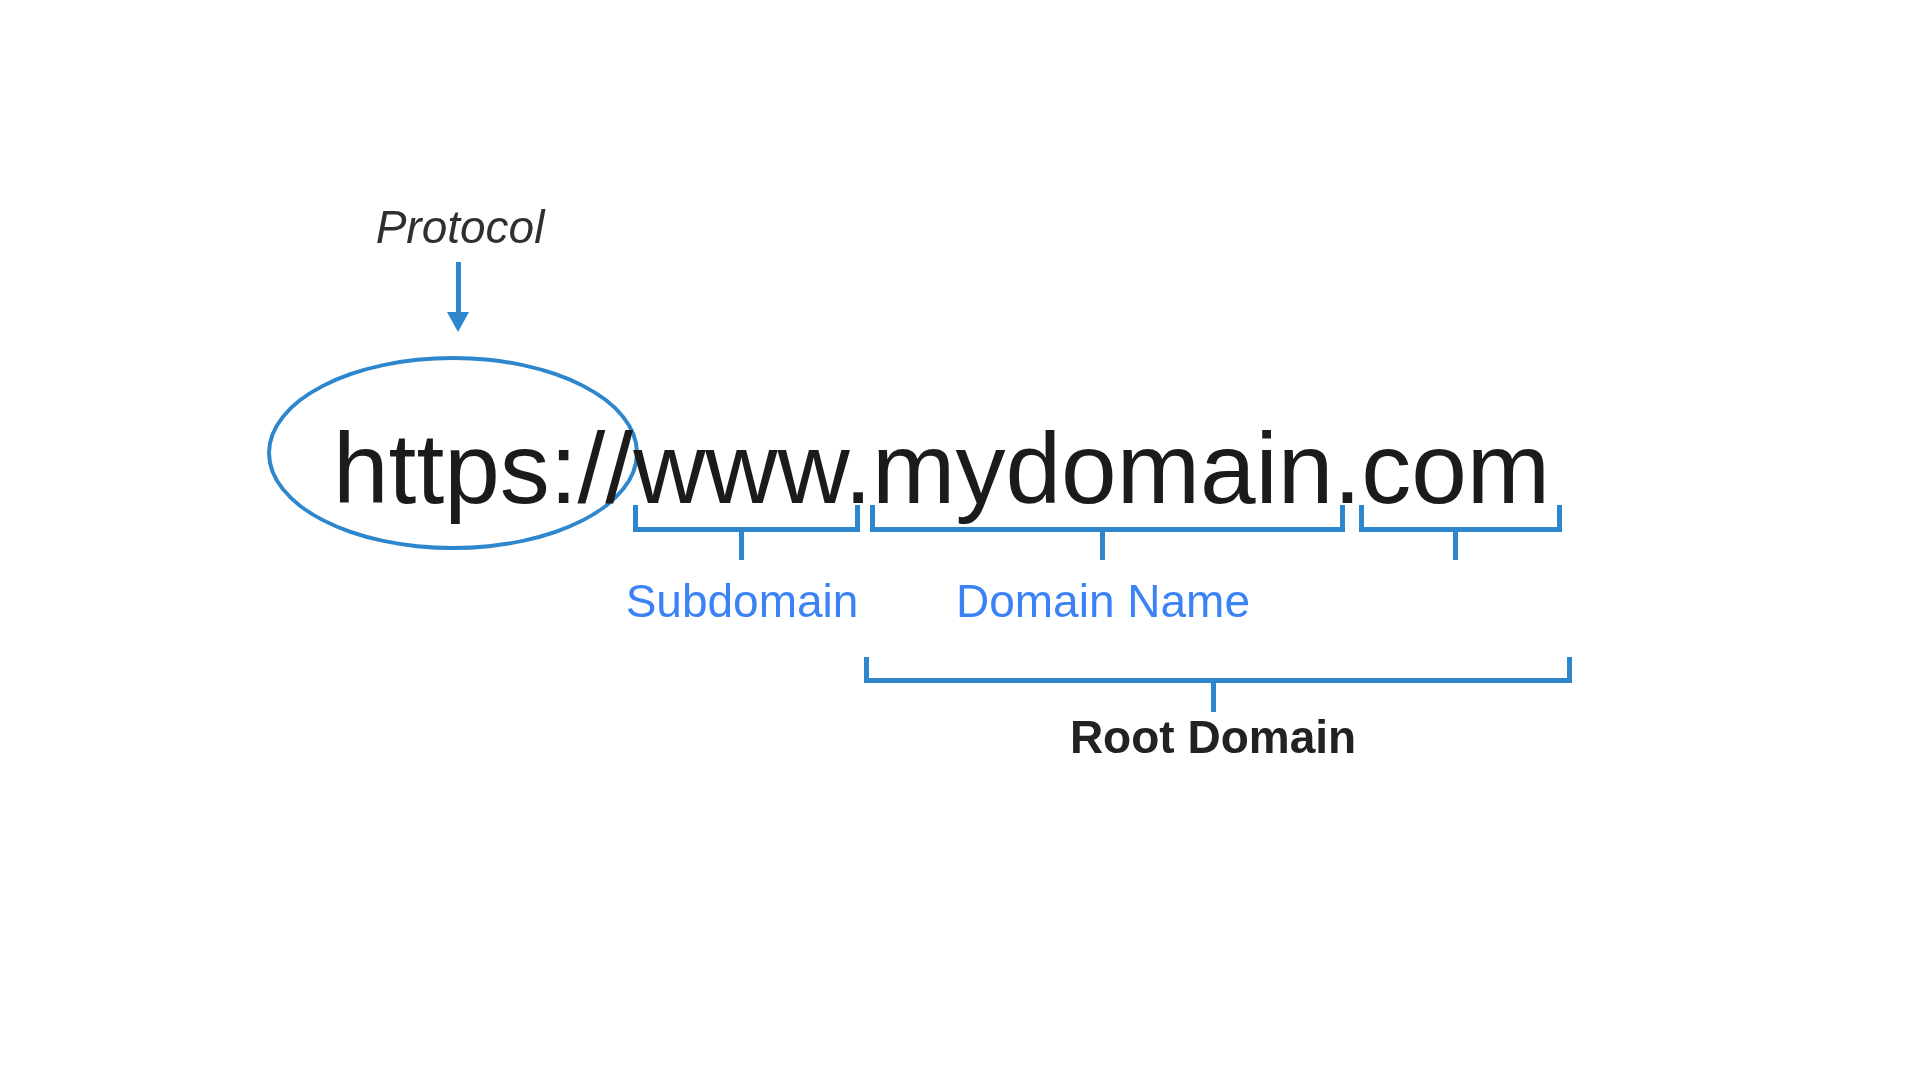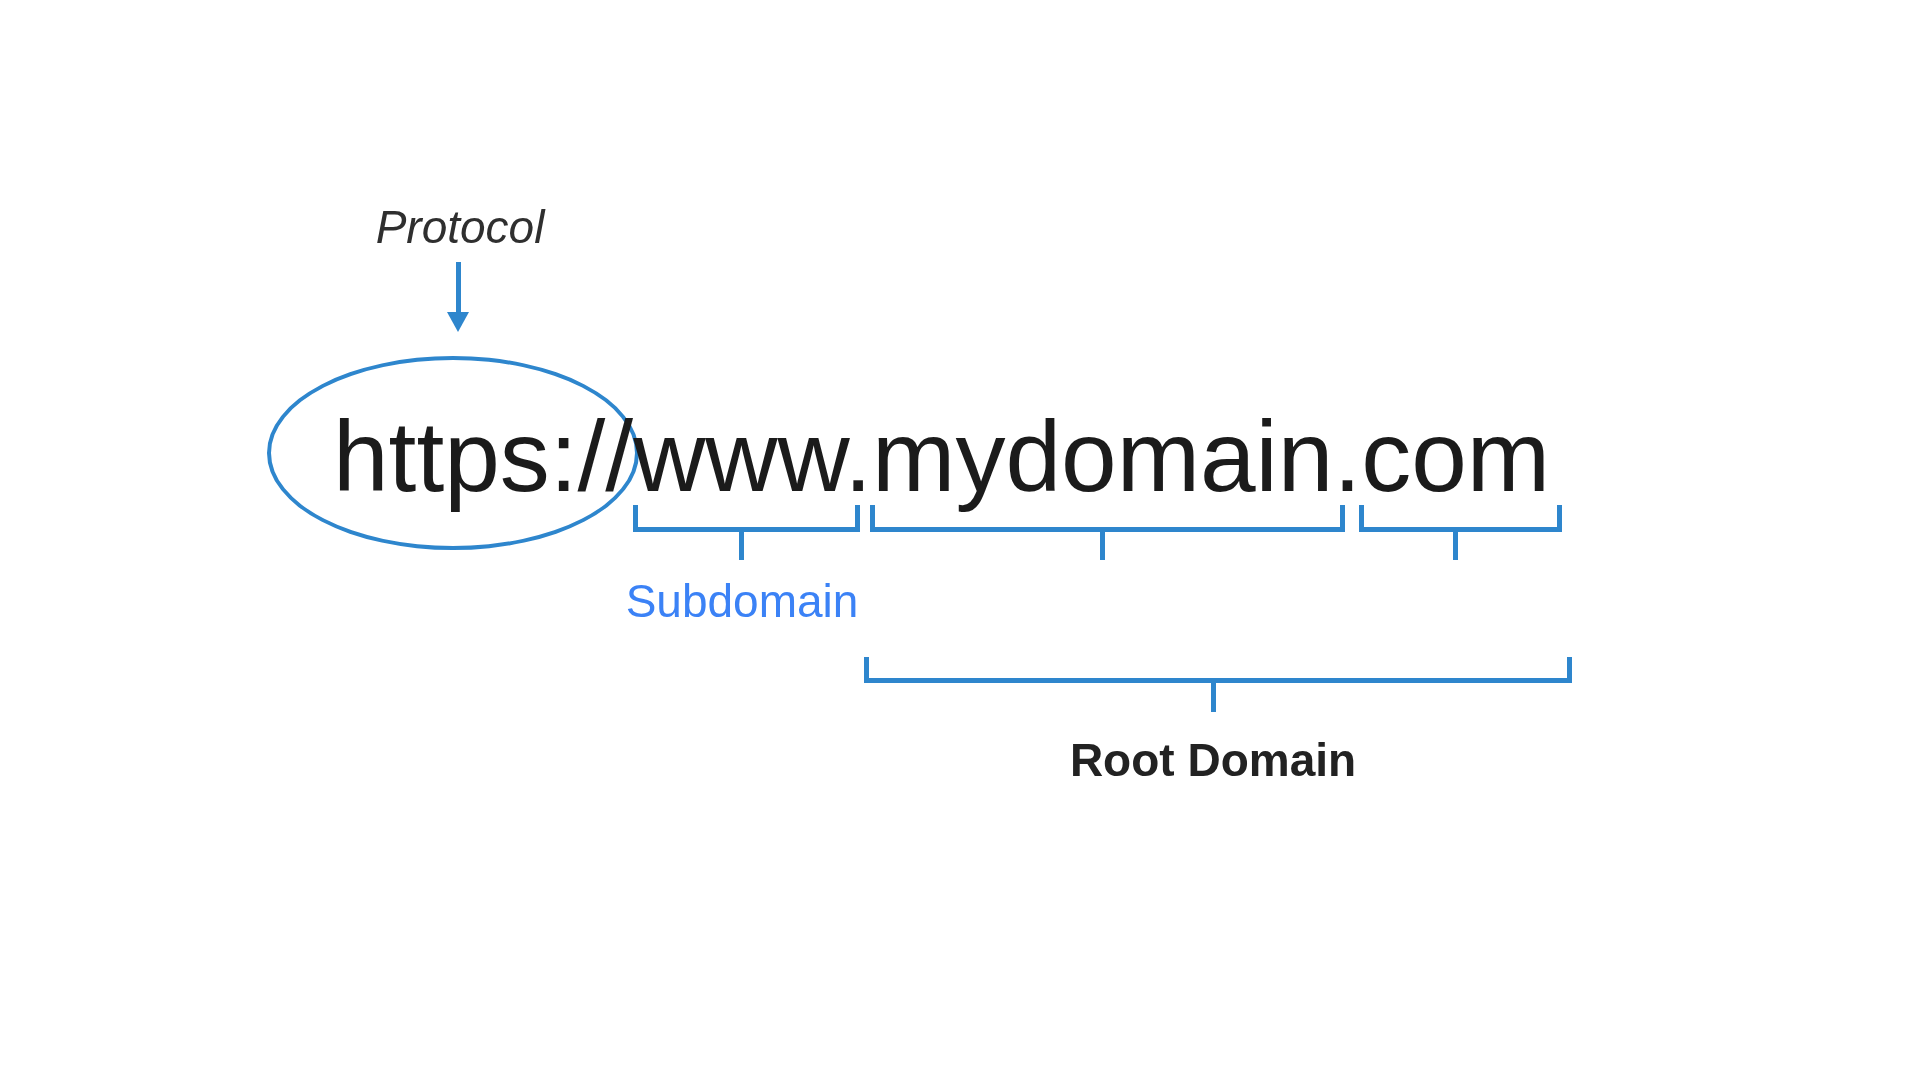--- a/index.html
+++ b/index.html
@@ -13,21 +13,21 @@
   }
   .arrow-shaft{
     position:absolute;left:456px;top:262px;width:5px;height:52px;background:var(--accent);
   }
   .arrow-head{
     position:absolute;left:447px;top:312px;width:0;height:0;
     border-left:11px solid transparent;border-right:11px solid transparent;
     border-top:20px solid var(--accent);
   }
   .url-line{
-    position:absolute;left:333px;top:406px;line-height:1;font-size:100px;
+    position:absolute;left:333px;top:418px;line-height:1;font-size:100px;
     color:var(--urltext);white-space:nowrap;letter-spacing:0;
   }
   .ellipse{
     position:absolute;top:356px;height:194px;box-sizing:border-box;
     border:4px solid var(--accent);border-radius:50%;
   }
   .bracket{
     position:absolute;box-sizing:content-box;
     border-left:5px solid var(--accent);
     border-right:5px solid var(--accent);
@@ -36,21 +36,21 @@
   .bracket.up{top:505px;height:22px;}
   .bracket.root{top:657px;height:21px;}
   .stem{position:absolute;width:5px;background:var(--accent);}
   .stem.up{top:530px;height:30px;}
   .stem.root{top:681px;height:31px;}
   .part-label{
     position:absolute;top:574px;transform:translateX(-50%);
     font-size:46px;color:#3b82f6;white-space:nowrap;line-height:1.2;
   }
   .root-title{
-    position:absolute;top:733px;transform:translateX(-50%);
+    position:absolute;top:710px;transform:translateX(-50%);
     font-size:46px;font-weight:bold;color:#222222;white-space:nowrap;line-height:1.2;
   }
   .root-note{
     position:absolute;top:795px;transform:translateX(-50%);
     font-size:42px;font-style:italic;color:#2d2d2d;white-space:nowrap;line-height:1.2;
   }
 </style>
 </head>
 <body>
 
@@ -66,19 +66,20 @@
   <div class="url-line" id="url-line"><span id="seg-protocol">https://</span><span id="seg-sub">www</span><span id="seg-dot1">.</span><span id="seg-domain">mydomain</span><span id="seg-dot2">.</span><span id="seg-tld">com</span></div>
 
   <div class="bracket up" id="bracket-sub" style="left: 633px; width: 217px;"></div>
   <div class="bracket up" id="bracket-domain" style="left: 870px; width: 465px;"></div>
   <div class="bracket up" id="bracket-tld" style="left: 1359px; width: 193px;"></div>
   <div class="stem up" id="stem-sub" style="left: 739px;"></div>
   <div class="stem up" id="stem-domain" style="left: 1100px;"></div>
   <div class="stem up" id="stem-tld" style="left: 1453px;"></div>
 
   <div class="part-label" id="label-sub" style="left: 742px;">Subdomain</div>
+  <div class="part-label" id="label-domain" style="left: 1103px;">Domain Name</div>
 
   <div class="bracket root" id="bracket-root" style="left: 864px; width: 698px;"></div>
   <div class="stem root" id="stem-root" style="left: 1211px;"></div>
 
   <div class="root-title" id="label-root" style="left: 1213px;">Root Domain</div>
 
 </div>
 
 </body></html>

